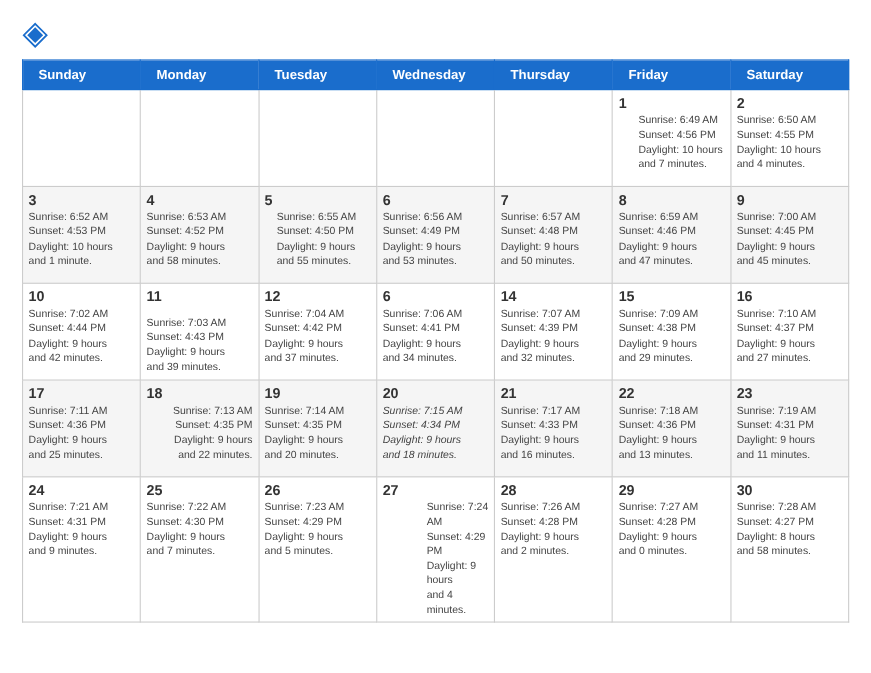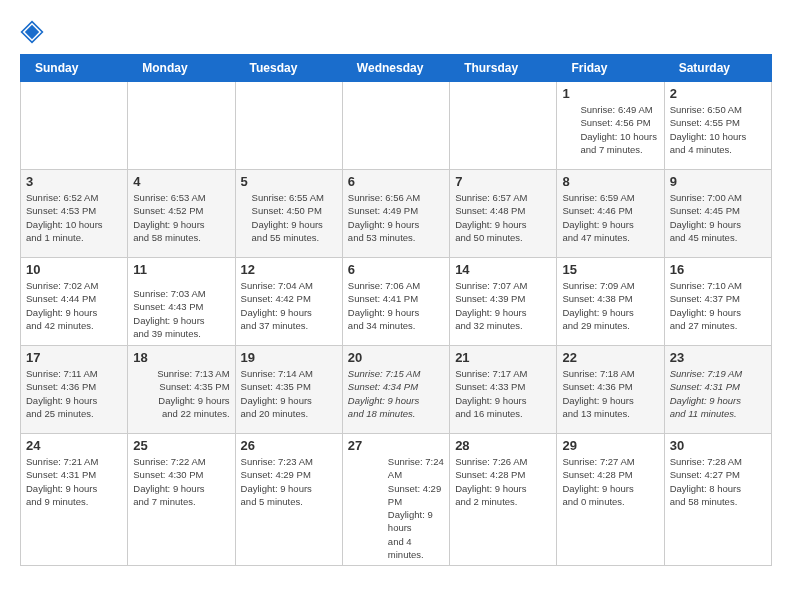--- a/index.html
+++ b/index.html
@@ -281,21 +281,21 @@
         </td>
         <td>
           <span class="day-number">22</span>
           <div class="day-info" style="white-space: pre-line;">Sunrise: 7:18 AM
 Sunset: 4:36 PM
 Daylight: 9 hours
 and 13 minutes.</div>
         </td>
         <td>
           <span class="day-number">23</span>
-          <div class="day-info" style="white-space: pre-line; font-style: italic;">Sunrise: 7:19 AM
+          <div class="day-info" style="white-space: pre-line;">Sunrise: 7:19 AM
 Sunset: 4:31 PM
 Daylight: 9 hours
 and 11 minutes.</div>
         </td>
       </tr>
       <tr>
         <td>
           <span class="day-number">24</span>
           <div class="day-info" style="white-space: pre-line;">Sunrise: 7:21 AM
 Sunset: 4:31 PM

